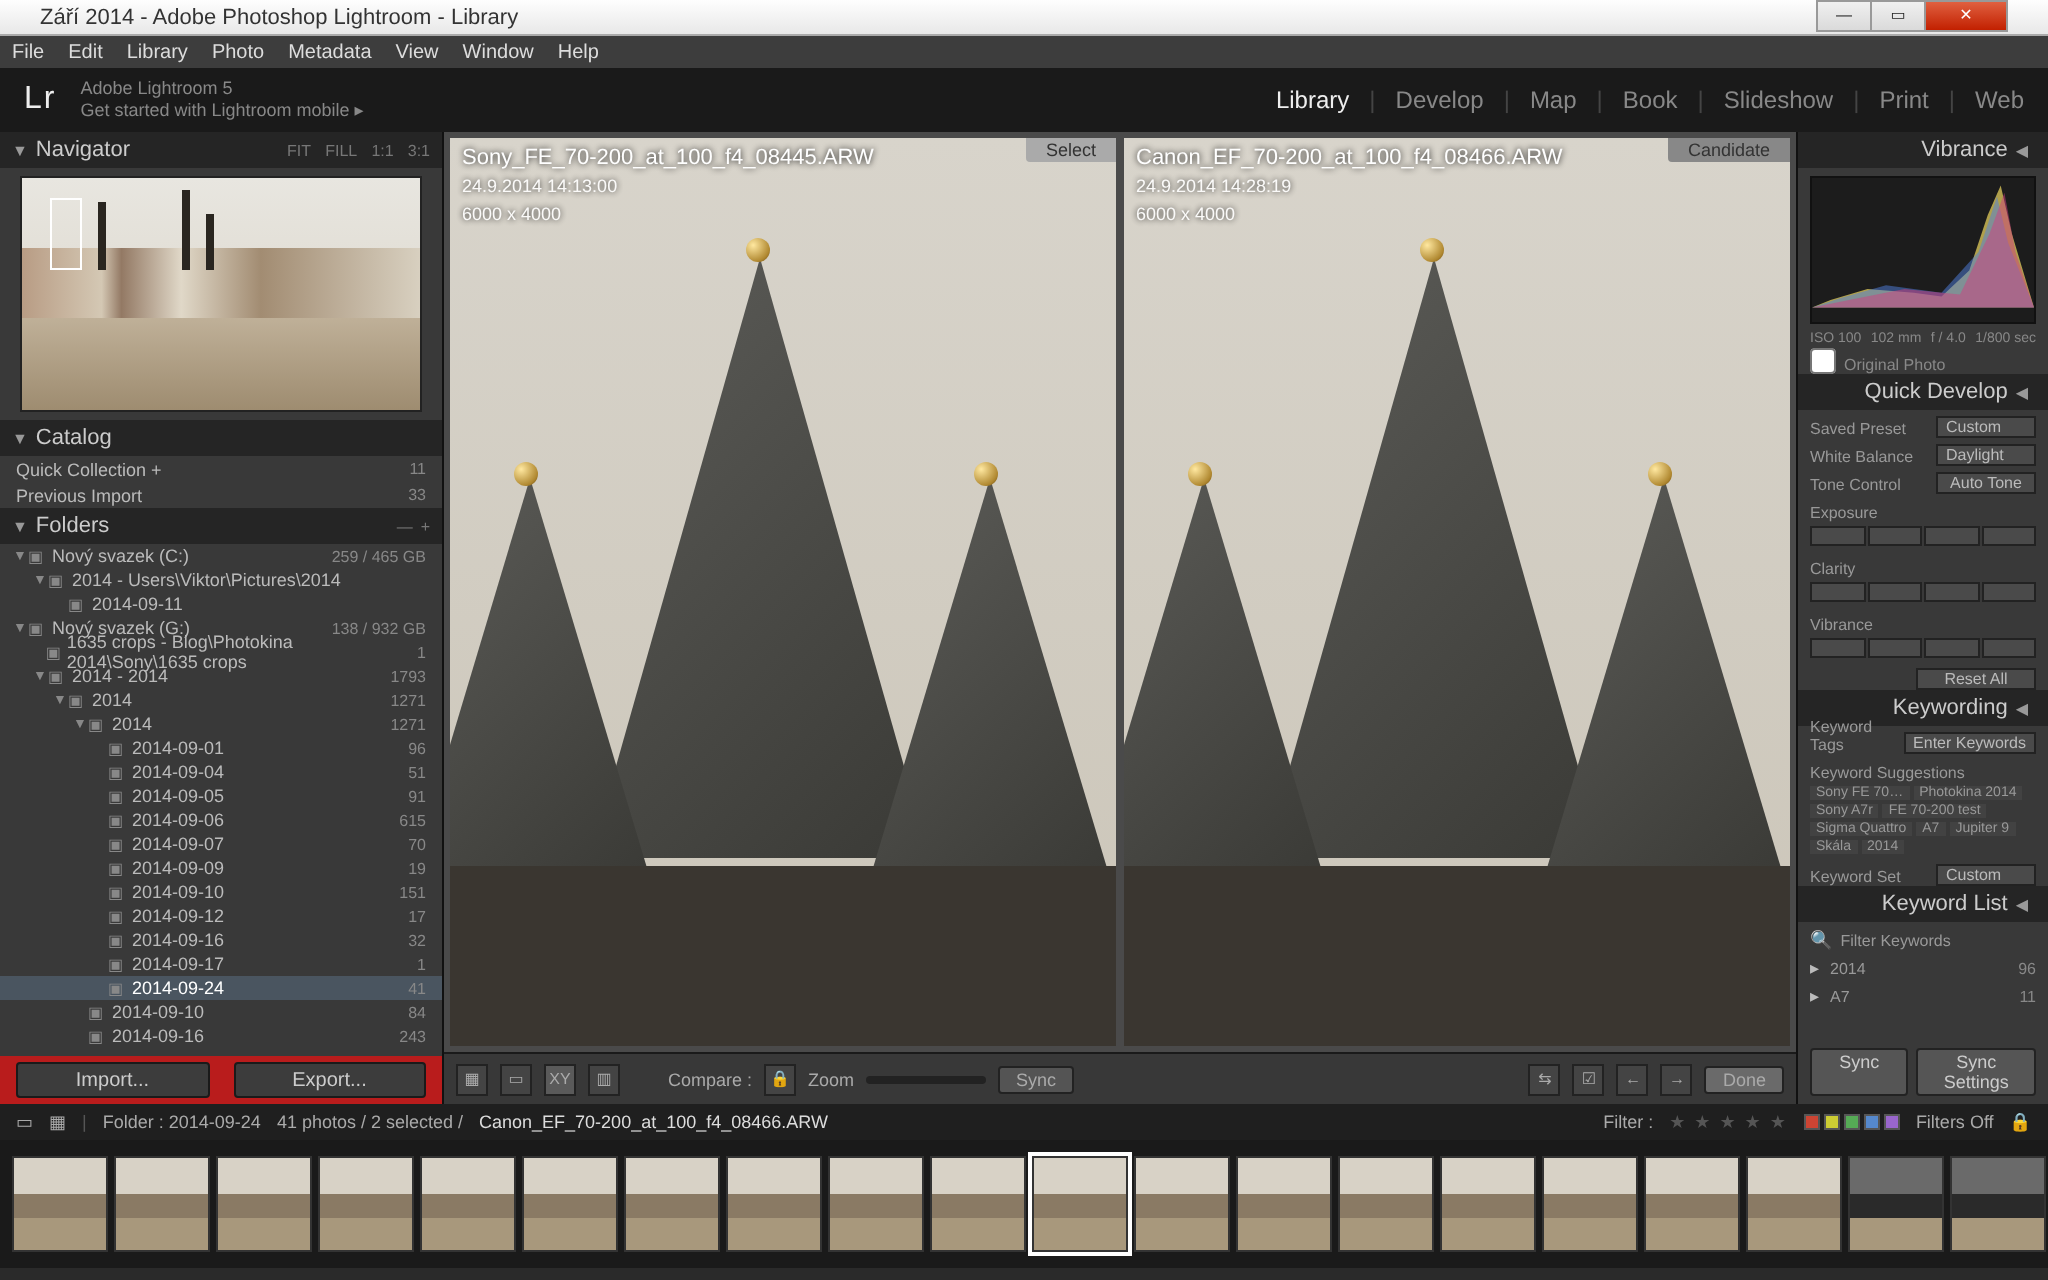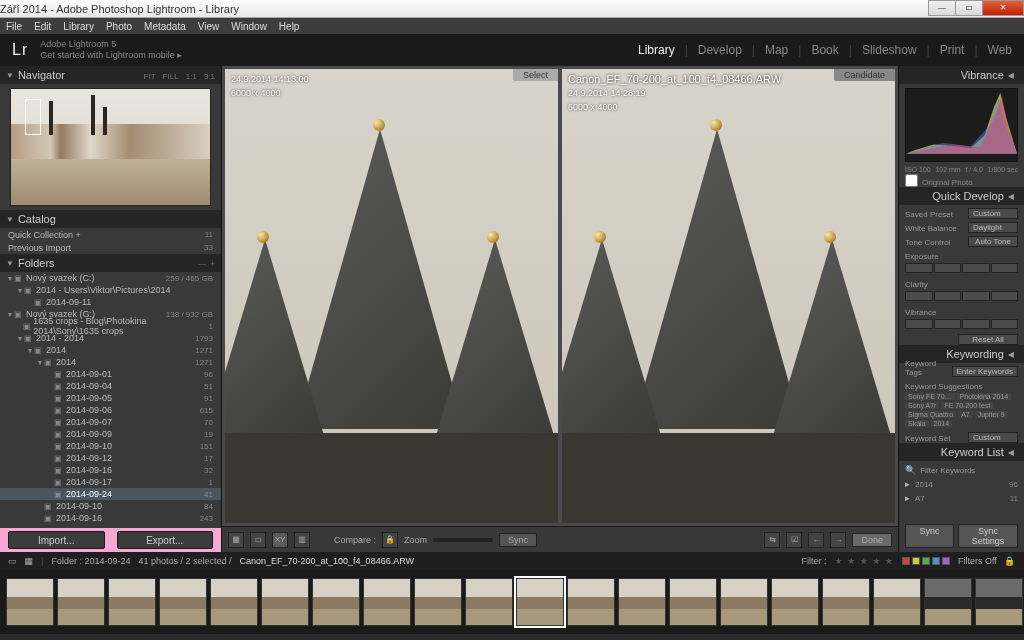--- a/index.html
+++ b/index.html
@@ -1,19 +1,19 @@
 <!DOCTYPE html>
 <html><head>
 <meta charset="utf-8">
 <style>
   * { margin:0; padding:0; box-sizing:border-box; font-family:"Segoe UI",Tahoma,sans-serif; }
   body { width:1024px; height:640px; background:#2a2a2a; color:#ccc; font-size:10px; overflow:hidden; position:relative; }
 
   
-  .titlebar { height:18px; background:linear-gradient(#fefefe,#e8e8e8); border-bottom:1px solid #aaa; display:flex; align-items:center; padding:0 0; color:#333; font-size:11px; }
+  .titlebar { height:18px; background:linear-gradient(#fefefe,#e8e8e8); border-bottom:1px solid #aaa; display:flex; align-items:center; padding:0 20px; color:#333; font-size:11px; }
   .titlebar .title { flex:1; }
   .win-btns { display:flex; gap:0; height:18px; }
   .win-btn { width:28px; height:16px; display:flex; align-items:center; justify-content:center; border:1px solid #999; background:linear-gradient(#f0f0f0,#dadada); font-size:8px; color:#222; margin-left:-1px;}
   .win-btn.close { background:linear-gradient(#e06040,#c22000); color:#fff; width:42px;}
 
   .menubar { height:16px; background:#3d3d3d; display:flex; align-items:center; padding:0 6px; gap:12px; color:#ddd; font-size:10px; }
 
   .idbar { height:32px; background:#1a1a1a; display:flex; align-items:center; padding:0 12px; color:#bbb; }
   .idbar .lr { font-size:16px; font-weight:300; color:#eee; margin-right:12px; letter-spacing:1px;}
   .idbar .sub { font-size:9px; color:#888; line-height:11px;}
@@ -40,21 +40,21 @@
   .catalog,.folders{background:#393939}
   .listitem{display:flex;height:13px;padding:0 8px;align-items:center;color:#bbb;font-size:9px;}
   .listitem .count{margin-left:auto;color:#888;font-size:8px}
   .folders-list{flex:1;overflow:hidden}
   .fitem{display:flex;align-items:center;height:12px;font-size:9px;color:#bbb;padding-right:8px}
   .fitem .arrow{width:8px;font-size:7px;color:#888;text-align:center}
   .fitem .icon{width:10px;font-size:8px;color:#888;margin-right:2px}
   .fitem .count{margin-left:auto;color:#888;font-size:8px}
   .fitem.sel{background:#4a5560;color:#fff}
 
-  .panel-footer{height:24px;background:#f9a8d4;display:flex;gap:12px;padding:3px 8px}
+  .panel-footer{height:24px;background:#b91c1c;display:flex;gap:12px;padding:3px 8px}
   .panel-footer .btn{flex:1;background:#3c3c3c;border:1px solid #1a1a1a;border-radius:2px;display:flex;align-items:center;justify-content:center;color:#ccc;font-size:10px}
 
   .center{flex:1;display:flex;flex-direction:column;background:#4a4a4a;position:relative}
   .compare-area{flex:1;display:flex;gap:4px;padding:3px}
   .cmp{flex:1;position:relative;background:linear-gradient(#d8d4cb,#cbc5b8);overflow:hidden}
   .cmp .tag{position:absolute;top:0;right:0;background:#aaa;color:#333;font-size:9px;padding:1px 10px;border-bottom-left-radius:2px}
   .cmp .info{position:absolute;top:3px;left:6px;color:#fff;font-size:11px;text-shadow:0 0 3px #000;line-height:14px}
   .cmp .info .small{font-size:9px;opacity:.9}
   .cmp .ball{position:absolute;width:12px;height:12px;border-radius:50%;background:radial-gradient(circle at 30% 30%,#ffe8a0,#b08830 70%,#604010);}
   .cmp .tower{position:absolute;bottom:0;height:90px;background:#3a3630;}
@@ -316,20 +316,21 @@
       <div class="btn">Import...</div>
       <div class="btn">Export...</div>
     </div>
   </div>
 
   <div class="center">
     <div class="compare-area">
       <div class="cmp">
         <div class="tag">Select</div>
         <div class="info">
+          <div>Sony_FE_70-200_at_100_f4_08445.ARW</div>
           <div class="small">24.9.2014 14:13:00</div>
           <div class="small">6000 x 4000</div>
         </div>
         <div class="tri" style="left:70px;top:60px;width:170px;height:300px"></div>
         <div class="tri" style="left:-20px;top:170px;width:120px;height:200px"></div>
         <div class="tri" style="left:210px;top:170px;width:120px;height:200px"></div>
         <div class="ball" style="left:148px;top:50px"></div>
         <div class="ball" style="left:32px;top:162px"></div>
         <div class="ball" style="left:262px;top:162px"></div>
         <div class="tower" style="left:0;right:0"></div>

